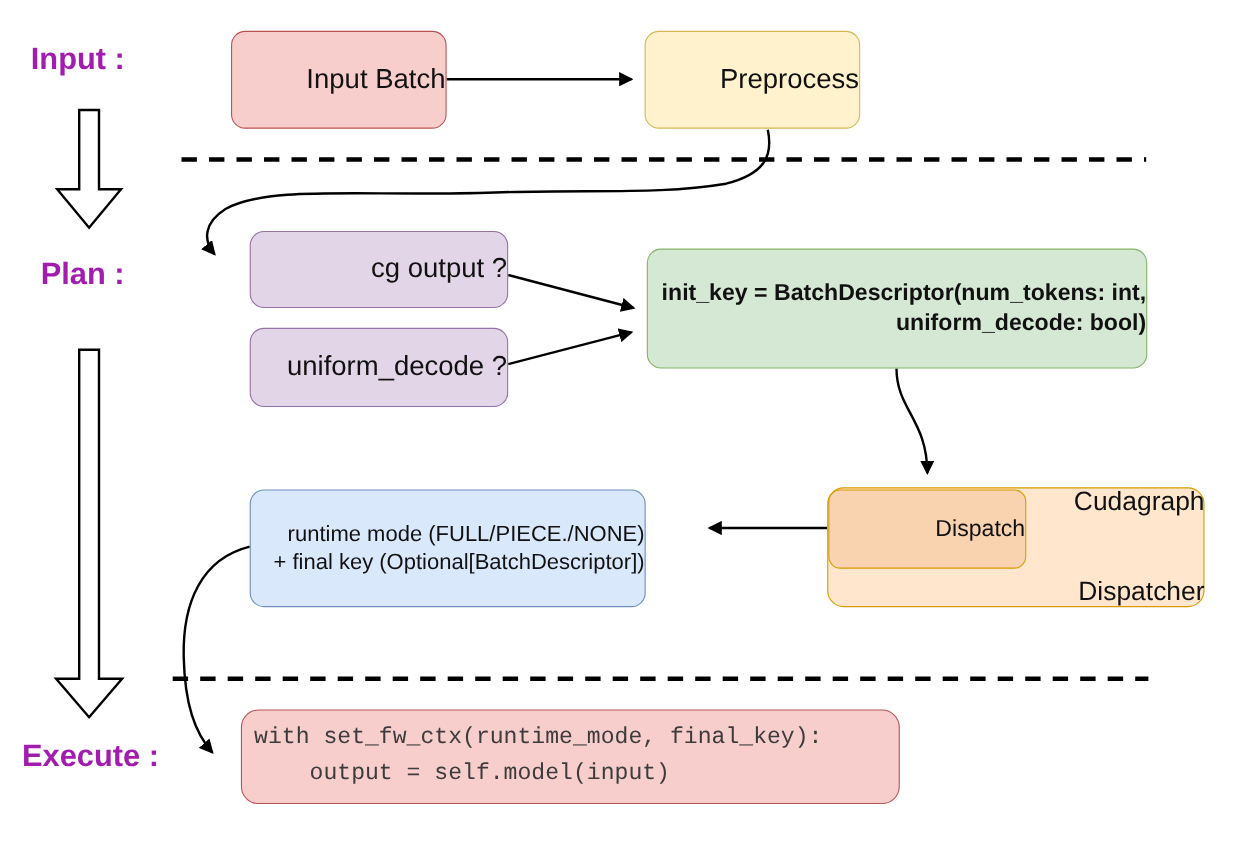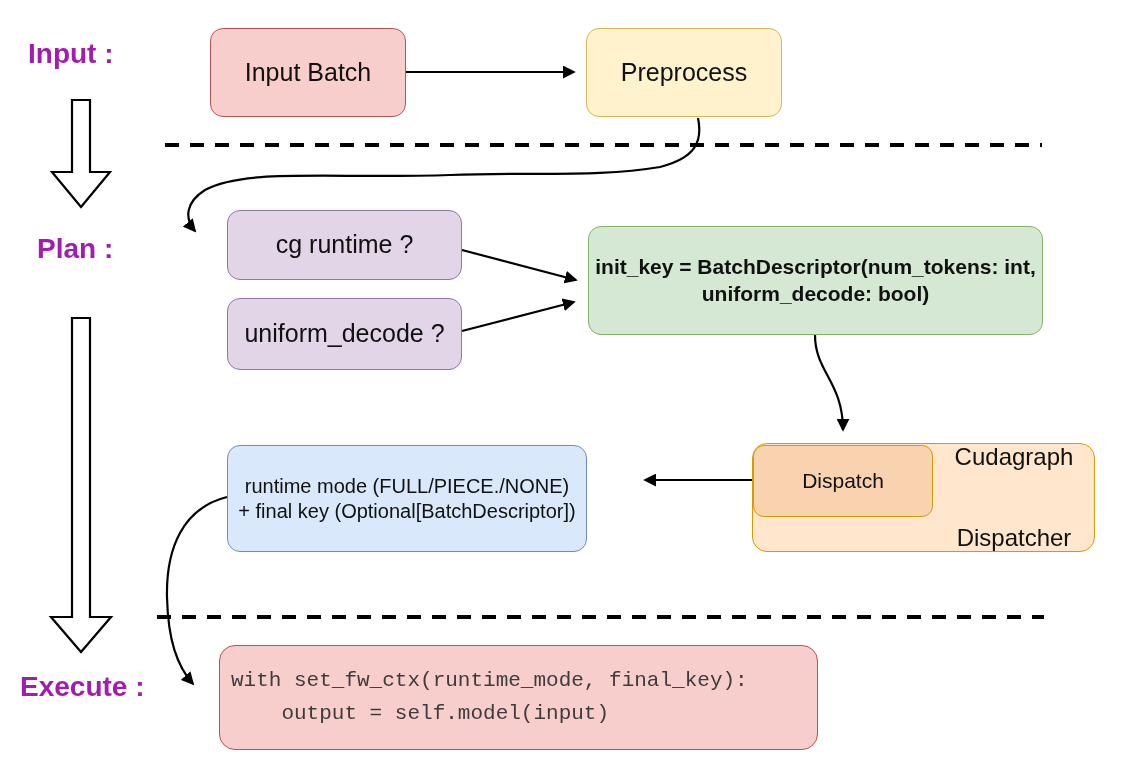--- a/index.html
+++ b/index.html
@@ -18,21 +18,21 @@
   #edges {
     position: absolute;
     left: 0; top: 0;
     width: 1142px; height: 770px;
   }
   .node {
     position: absolute;
     box-sizing: border-box;
     display: flex;
     flex-direction: column;
-    align-items: center;
+    align-items: flex-end;
     justify-content: center;
     text-align: center;
     color: #111111;
     line-height: 1.25;
   }
   .node span { white-space: pre; }
   .rounded { border-radius: 13px; }
   .pink   { background: #f8cecc; border: 1.6px solid #b85450; }
   .yellow { background: #fff2cc; border: 1.6px solid #d6b656; }
   .purple { background: #e1d5e7; border: 1.6px solid #9673a6; }
@@ -44,21 +44,21 @@
   #node-input-batch   { left: 210px; top: 28px;  width: 196px; height: 89px;  font-size: 25px; }
   #node-preprocess    { left: 586px; top: 28px;  width: 196px; height: 89px;  font-size: 25px; }
   #node-cg-padding    { left: 227px; top: 210px; width: 235px; height: 70px;  font-size: 25px; }
   #node-uniform-decode{ left: 227px; top: 298px; width: 235px; height: 72px;  font-size: 25px; }
   #node-init-key      { left: 588px; top: 226px; width: 455px; height: 109px; font-size: 21px; font-weight: bold; }
   #node-runtime-mode  { left: 227px; top: 445px; width: 360px; height: 107px; font-size: 20px; }
   #node-cudagraph     { left: 752px; top: 443px; width: 343px; height: 109px; border-radius: 15px; }
   #node-dispatch      { left: 753px; top: 445px; width: 180px; height: 72px;  font-size: 21px; border-radius: 11px; }
   #label-cudagraph    { left: 933px; top: 443px; width: 162px; height: 109px; font-size: 24px; background: transparent; line-height: 1.35; gap: 48px; }
   #node-execute-code  {
-    left: 219px; top: 645px; width: 599px; height: 105px;
+    left: 219px; top: 645px; width: 599px; height: 86px;
     border-radius: 16px;
     align-items: flex-start;
     justify-content: center;
     padding-left: 11px;
     font-family: "Liberation Mono", monospace;
     font-size: 21px;
     line-height: 1.55;
     color: #3c3c3c;
     text-align: left;
   }
@@ -106,21 +106,21 @@
 
   <div class="node rounded pink" id="node-input-batch">
     <span>Input Batch</span>
   </div>
 
   <div class="node rounded yellow" id="node-preprocess">
     <span>Preprocess</span>
   </div>
 
   <div class="node rounded purple" id="node-cg-padding">
-    <span>cg runtime ?</span>
+    <span>cg output ?</span>
   </div>
 
   <div class="node rounded purple" id="node-uniform-decode">
     <span>uniform_decode ?</span>
   </div>
 
   <div class="node rounded green" id="node-init-key">
     <span>init_key = BatchDescriptor(num_tokens: int,</span>
     <span>uniform_decode: bool)</span>
   </div>

